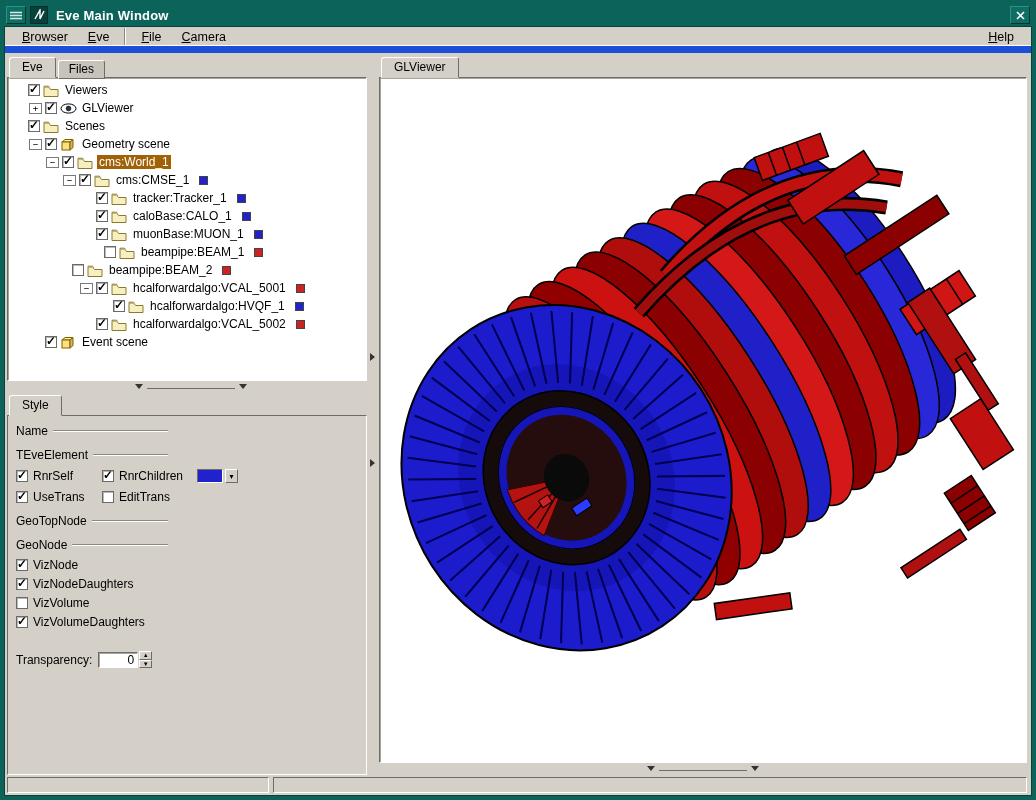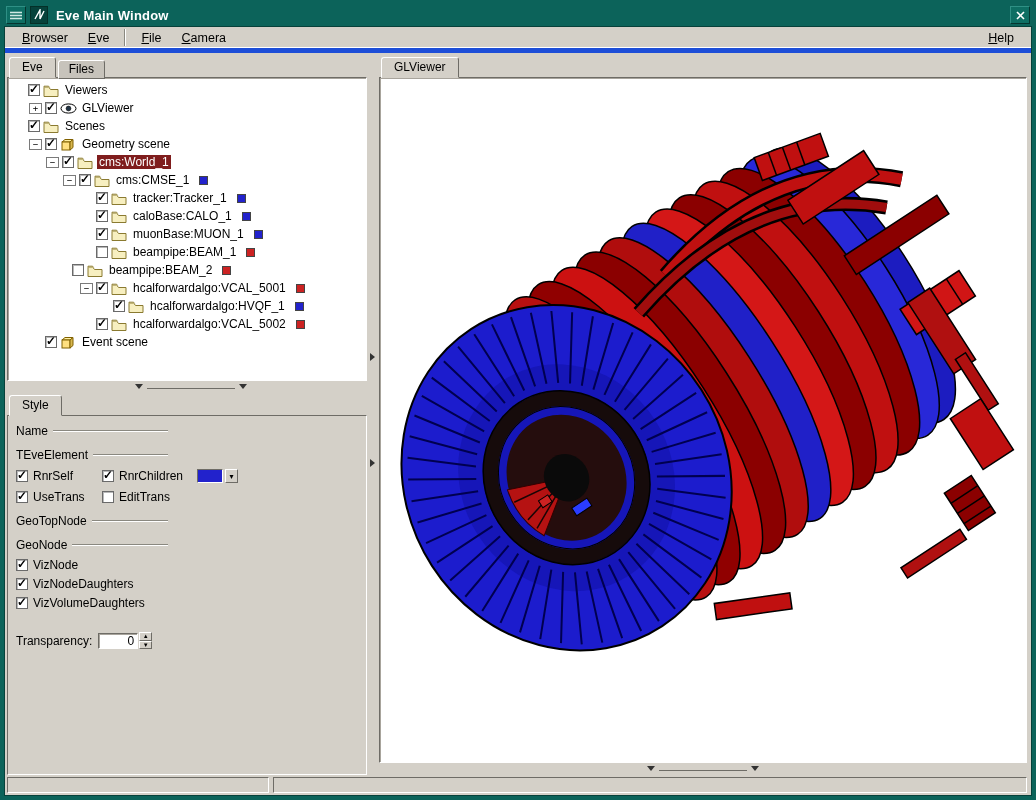--- a/index.html
+++ b/index.html
@@ -12,21 +12,21 @@
             background:#0e6e63; border:1px solid; border-color:#2f9085 #05352f #05352f #2f9085; cursor:pointer; }
   .tb-appicon { width:18px; height:18px; display:flex; align-items:center; justify-content:center;
             background:#06423b; border:1px solid #043028; }
   .tb-title { color:#fff; font-weight:bold; font-size:13px; margin-left:4px; letter-spacing:.2px; }
   .flex-spacer { flex:1; }
 
   .window-body { flex:1; background:#d4d0c8; border:1px solid #06413a; display:flex; flex-direction:column; }
 
   
   .menubar { height:26px; display:flex; align-items:center; padding:0 8px; gap:2px;
-             border-bottom:5px solid #1d4ed8; box-shadow:inset 0 -1px 0 #fff; font-size:12.5px; }
+             border-bottom:7px solid #1d4ed8; box-shadow:inset 0 -1px 0 #fff; font-size:12.5px; }
   .menu-item { display:inline-block; padding:3px 9px; color:#000; cursor:pointer; }
   .menu-item::first-letter { text-decoration:underline; }
   .menu-sep { width:2px; height:17px; border-left:1px solid #8a8880; border-right:1px solid #fff; margin:0 4px; }
 
   
   .content { flex:1; display:flex; min-height:0; padding:2px 0 0 2px; }
   .left-pane { width:360px; display:flex; flex-direction:column; min-height:0; }
   .v-splitter { width:12px; position:relative; background:#d4d0c8; }
   .right-pane { flex:1; display:flex; flex-direction:column; min-height:0; margin-right:4px; }
 
@@ -47,21 +47,21 @@
   .checkbox { width:12px; height:12px; flex:none; background:#fff; border:1px solid #6a6a6a;
               box-shadow:inset 1px 1px 0 #b8b8b8; position:relative; cursor:pointer; }
   .checkbox .check { display:none; position:absolute; top:-3px; left:0px; font-size:12px; font-weight:bold; color:#000; }
   .checkbox.checked .check { display:block; }
   .node-icon { width:17px; height:13px; position:relative; flex:none; }
   .node-icon svg { position:absolute; left:0; top:0; display:none; }
   .node-icon.folder svg.i-folder { display:block; }
   .node-icon.eye svg.i-eye { display:block; }
   .node-icon.scene svg.i-scene { display:block; }
   .node-label { padding:0 2px; }
-  .node-label.selected { background:#7f1d1d; color:#fff; }
+  .node-label.selected { background:#a16207; color:#fff; }
   .chip { width:9px; height:9px; flex:none; margin-left:5px; border:1px solid #444; }
   .chip.blue { background:#2222cc; }
   .chip.red  { background:#cc2222; }
 
   
   .h-splitter { height:12px; flex:none; position:relative; }
   .tri-down { position:absolute; top:3px; width:0; height:0; border-left:4px solid transparent;
               border-right:4px solid transparent; border-top:5px solid #333; }
   .tri-right { position:absolute; left:3px; width:0; height:0; border-top:4px solid transparent;
                border-bottom:4px solid transparent; border-left:5px solid #333; }
@@ -290,21 +290,21 @@
       <svg class="i-folder" width="16" height="13" viewBox="0 0 16 13">
         <path d="M1 3.5 h5 l1.5 2 H15 v7 H1 Z" fill="#f7efc0" stroke="#8a7a30" stroke-width="1"></path>
         <path d="M1 3.5 v-1.3 h4.6 l1 1.3" fill="#f7efc0" stroke="#8a7a30" stroke-width="1"></path>
       </svg>
 
     </span>
     <span class="node-label">muonBase:MUON_1</span>
     <span class="chip blue"></span>
   </div>
 
-  <div class="tree-row" style="padding-left: 72px;">
+  <div class="tree-row" style="padding-left: 72px; margin-left: 8px;">
     <span class="expander"></span>
     <span class="checkbox"></span>
     <span class="node-icon folder">
       <svg class="i-folder" width="16" height="13" viewBox="0 0 16 13">
         <path d="M1 3.5 h5 l1.5 2 H15 v7 H1 Z" fill="#f7efc0" stroke="#8a7a30" stroke-width="1"></path>
         <path d="M1 3.5 v-1.3 h4.6 l1 1.3" fill="#f7efc0" stroke="#8a7a30" stroke-width="1"></path>
       </svg>
 
     </span>
     <span class="node-label">beampipe:BEAM_1</span>
@@ -456,20 +456,24 @@
               <span class="checkbox checked">
                   <span class="check">✓</span>
                 </span>
               <span>VizNode</span>
             </label>
             <label class="cb-row">
               <span class="checkbox checked">
                   <span class="check">✓</span>
                 </span>
               <span>VizNodeDaughters</span>
+            </label>
+            <label class="cb-row">
+              <span class="checkbox"></span>
+              <span>VizVolume</span>
             </label>
             <label class="cb-row">
               <span class="checkbox checked">
                   <span class="check">✓</span>
                 </span>
               <span>VizVolumeDaughters</span>
             </label>
           </div>
           <div class="row" style="margin-top:22px">
             <span class="field-label">Transparency:</span>

